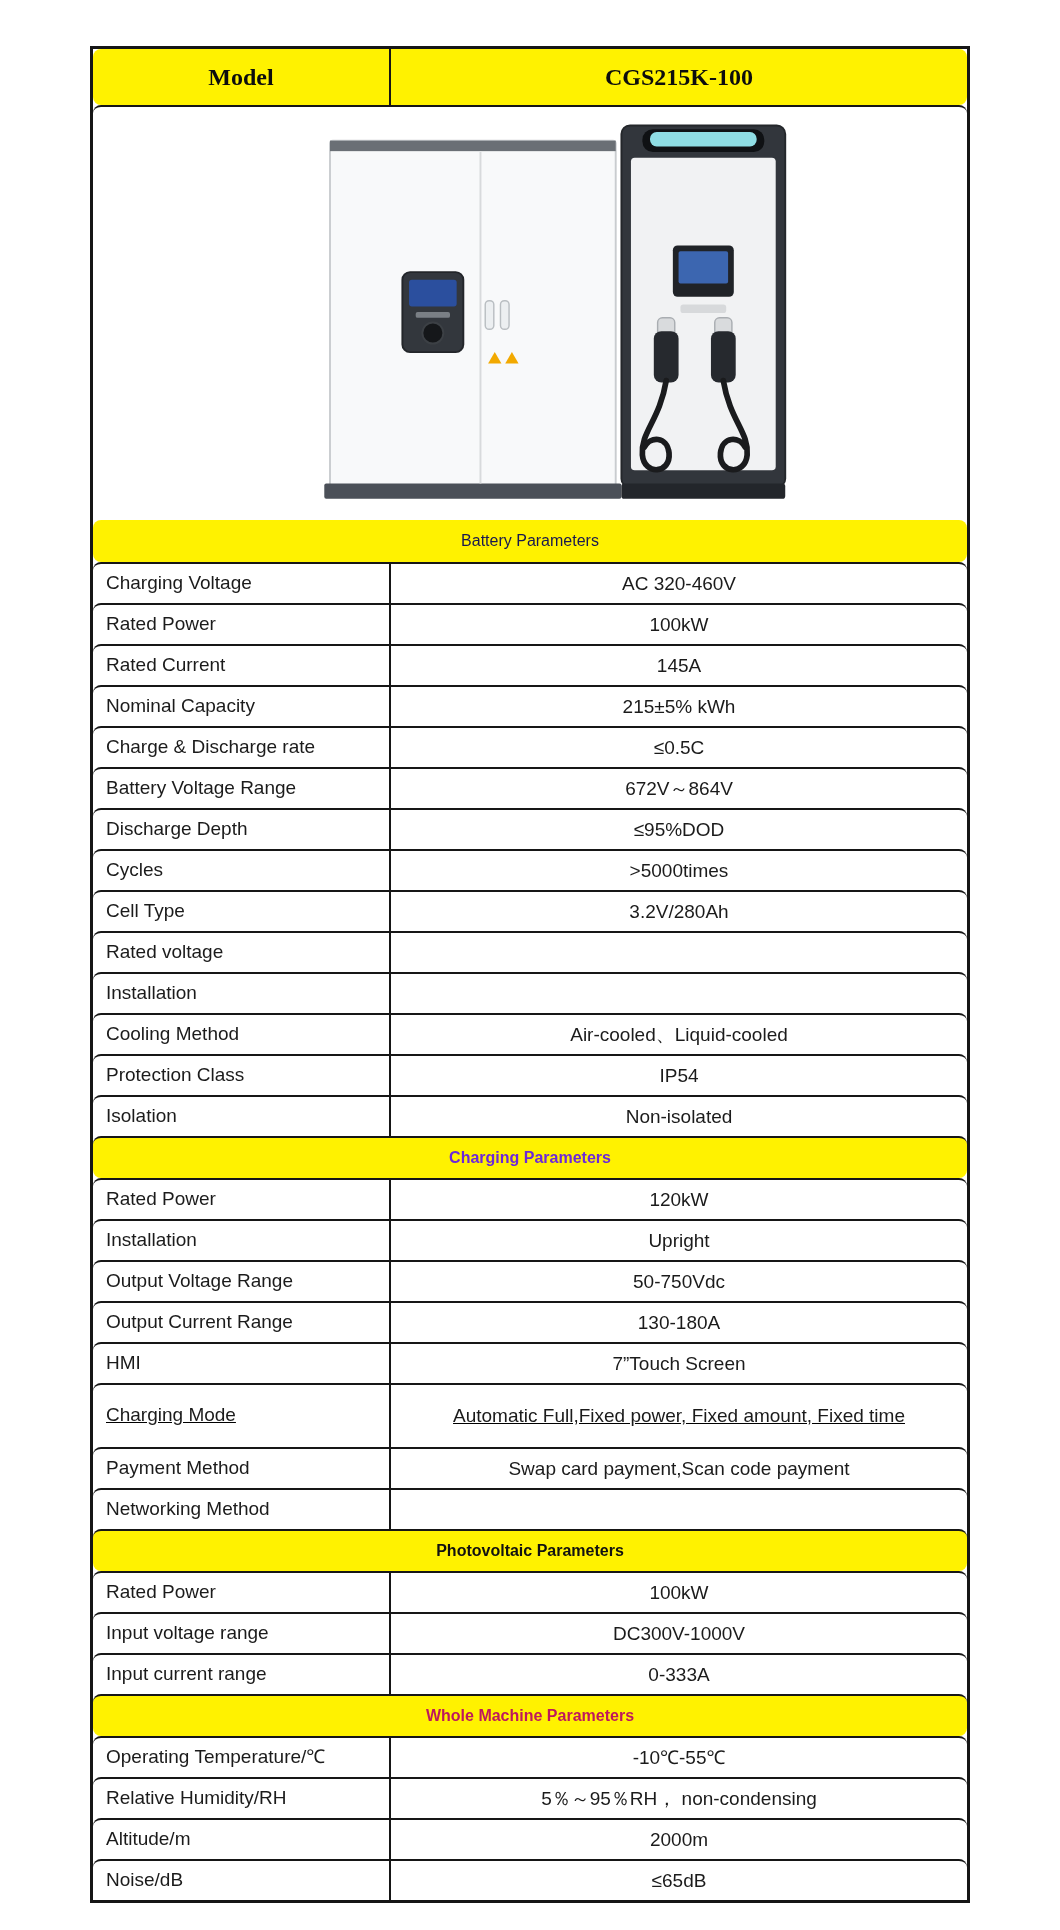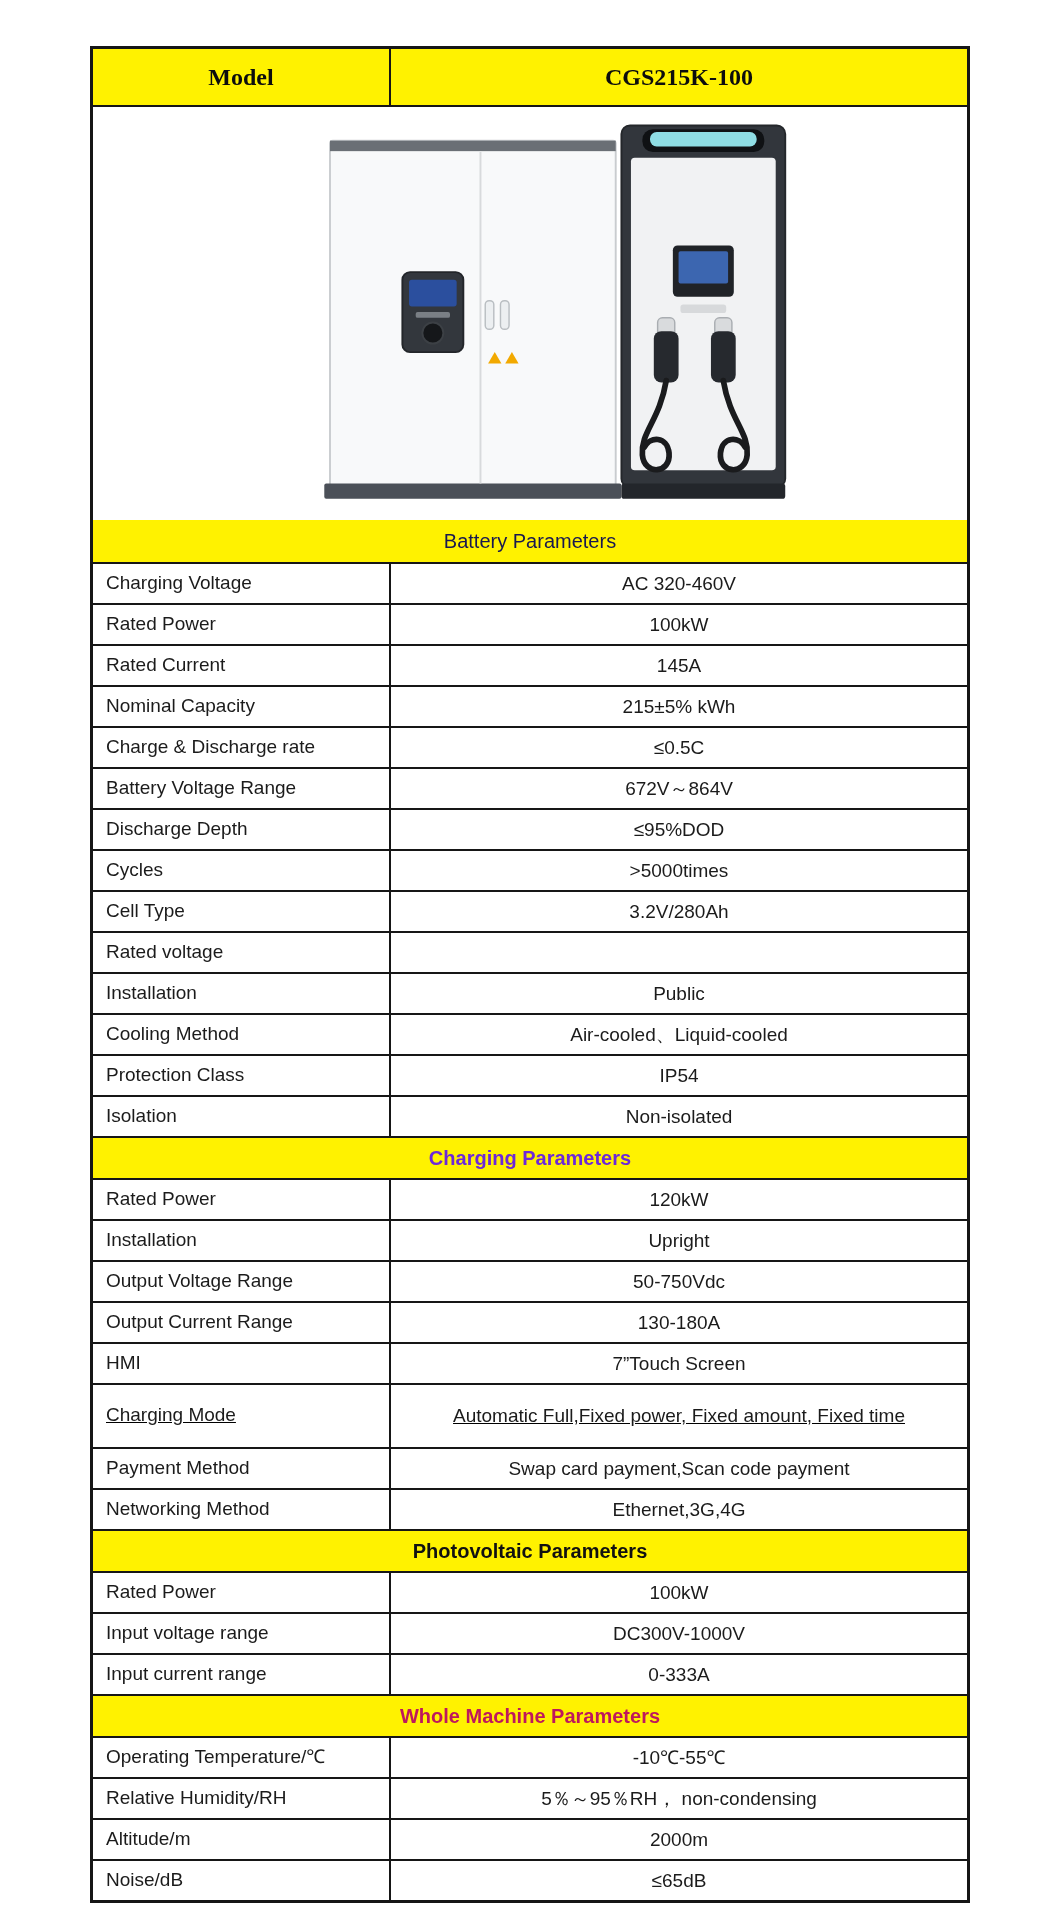--- a/index.html
+++ b/index.html
@@ -17,20 +17,21 @@
   }
   .spec-table {
     border: 3px solid #161616;
     background: #fff;
   }
   .row {
     display: flex;
     border-top: 2px solid #161616;
     min-height: 41px;
     align-items: stretch;
+    border-radius: 8px;
   }
   .row:first-child { border-top: none; }
   .row-tall { min-height: 64px; text-decoration: underline; }
   .cell {
     display: flex;
     align-items: center;
     font-size: 19px;
     color: #1b1b1b;
     line-height: 1.25;
   }
@@ -68,21 +69,21 @@
     align-items: center;
     background: #ffffff;
   }
   .section-row {
     background: var(--yellow, #FFF200);
     justify-content: center;
     min-height: 42px;
     align-items: center;
   }
   .section-title {
-    font-size: 20px;
+    font-size: 16px;
     font-weight: bold;
     color: #111111;
     text-align: center;
     padding: 4px 8px;
   }
 </style>
 </head>
 <body>
 
 <div class="sheet">
@@ -173,21 +174,20 @@
         </div>
         <div class="row data-row">
           <div class="cell cell-label">Cell Type</div>
           <div class="cell cell-value">3.2V/280Ah</div>
         </div>
         <div class="row data-row">
           <div class="cell cell-label">Rated voltage</div>
         </div>
         <div class="row data-row">
           <div class="cell cell-label">Installation</div>
-          <div class="cell cell-value">Public</div>
         </div>
         <div class="row data-row">
           <div class="cell cell-label">Cooling Method</div>
           <div class="cell cell-value">Air-cooled、Liquid-cooled</div>
         </div>
         <div class="row data-row">
           <div class="cell cell-label">Protection Class</div>
           <div class="cell cell-value">IP54</div>
         </div>
         <div class="row data-row">
@@ -220,21 +220,20 @@
         <div class="row data-row row-tall">
           <div class="cell cell-label">Charging Mode</div>
           <div class="cell cell-value">Automatic Full,Fixed power, Fixed amount, Fixed time</div>
         </div>
         <div class="row data-row">
           <div class="cell cell-label">Payment Method</div>
           <div class="cell cell-value">Swap card payment,Scan code payment</div>
         </div>
         <div class="row data-row">
           <div class="cell cell-label">Networking Method</div>
-          <div class="cell cell-value">Ethernet,3G,4G</div>
         </div>
         <div class="row section-row">
           <div class="section-title" style="color: rgb(17, 17, 17);">Photovoltaic Parameters</div>
         </div>
         <div class="row data-row">
           <div class="cell cell-label">Rated Power</div>
           <div class="cell cell-value">100kW</div>
         </div>
         <div class="row data-row">
           <div class="cell cell-label">Input voltage range</div>

